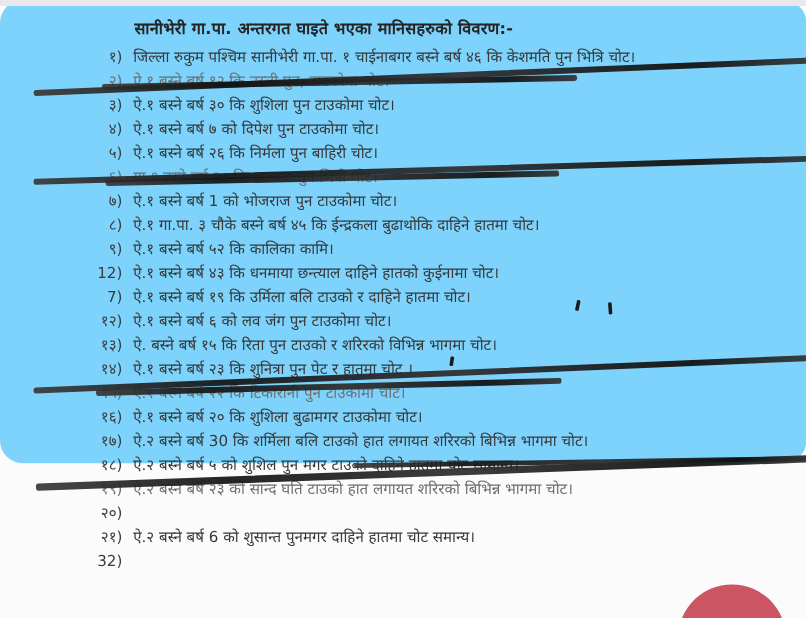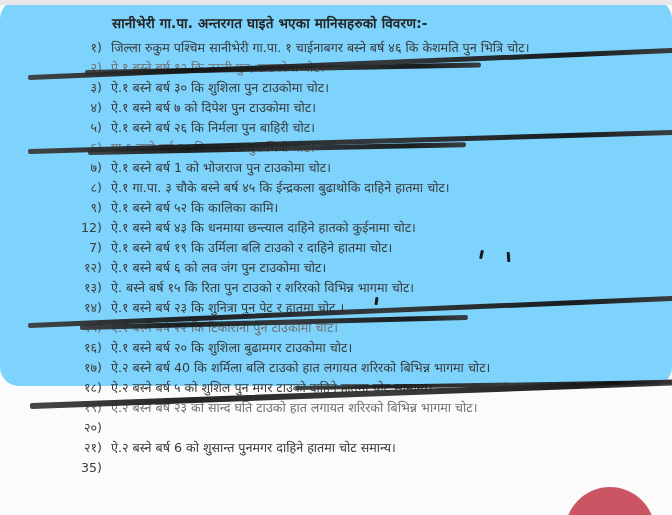--- a/index.html
+++ b/index.html
@@ -118,39 +118,39 @@
       <div class="entry-row struck">
         <span class="entry-num">१५)</span>
         <span class="entry-text">ऐ.१ बस्ने बर्ष २२ कि टिकारानी पुन टाउकोमा चोट।</span>
       </div>
       <div class="entry-row">
         <span class="entry-num">१६)</span>
         <span class="entry-text">ऐ.१ बस्ने बर्ष २० कि शुशिला बुढामगर टाउकोमा चोट।</span>
       </div>
       <div class="entry-row">
         <span class="entry-num">१७)</span>
-        <span class="entry-text">ऐ.२ बस्ने बर्ष 40 कि शर्मिला बलि टाउको हात लगायत शरिरको बिभिन्न भागमा चोट।</span>
+        <span class="entry-text">ऐ.२ बस्ने बर्ष 30 कि शर्मिला बलि टाउको हात लगायत शरिरको बिभिन्न भागमा चोट।</span>
       </div>
       <div class="entry-row">
         <span class="entry-num">१८)</span>
         <span class="entry-text">ऐ.२ बस्ने बर्ष ५ को शुशिल पुन मगर टाउको दाहिने हातमा चोट सामान्य।</span>
       </div>
       <div class="entry-row struck">
         <span class="entry-num">१९)</span>
         <span class="entry-text">ऐ.२ बस्ने बर्ष २३ को सान्द घति टाउको हात लगायत शरिरको बिभिन्न भागमा चोट।</span>
       </div>
       <div class="entry-row">
         <span class="entry-num">२०)</span>
       </div>
       <div class="entry-row">
         <span class="entry-num">२१)</span>
         <span class="entry-text">ऐ.२ बस्ने बर्ष 6 को शुसान्त पुनमगर दाहिने हातमा चोट समान्य।</span>
       </div>
       <div class="entry-row">
-        <span class="entry-num">35)</span>
+        <span class="entry-num">32)</span>
       </div>
     </div>
 
   <div class="band a1"></div>
   <div class="band a2"></div>
   <div class="band b1"></div>
   <div class="band b2"></div>
   <div class="band c1"></div>
   <div class="band c2"></div>
   <div class="band d1"></div>

